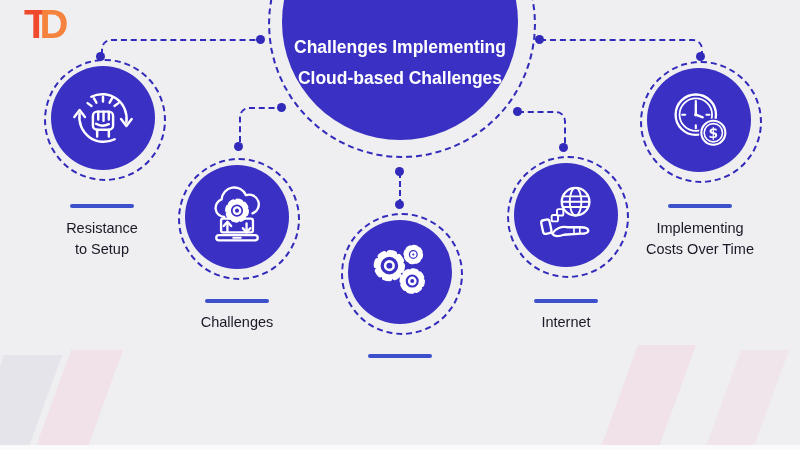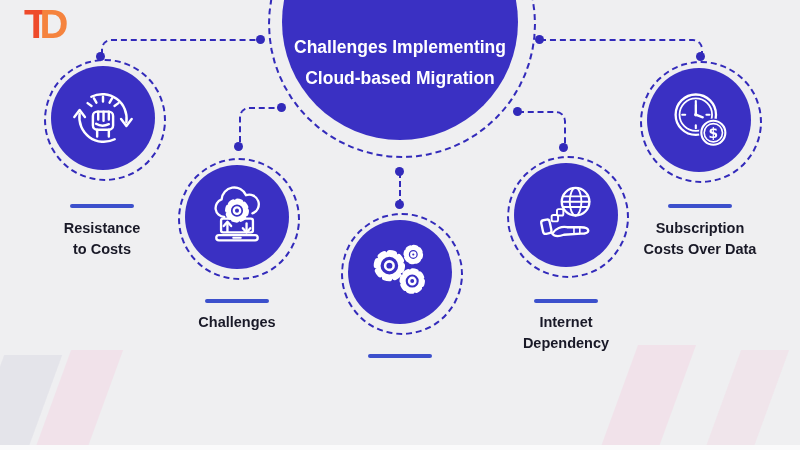--- a/index.html
+++ b/index.html
@@ -41,21 +41,21 @@
   .node-ring{position:absolute;width:118px;height:118px;border-radius:50%;border:2px dashed #322aba;}
   .nr1{left:44px;top:59px}.nr2{left:178px;top:158px}.nr3{left:341px;top:213px}.nr4{left:507px;top:156px}.nr5{left:640px;top:61px}
   .node{position:absolute;width:104px;height:104px;border-radius:50%;background:#3a30c3;
         display:flex;align-items:center;justify-content:center;}
   .n1{left:51px;top:66px}.n2{left:185px;top:165px}.n3{left:348px;top:220px}.n4{left:514px;top:163px}.n5{left:647px;top:68px}
   svg.icon{width:68px;height:68px;display:block;}
 
   
   .bar{position:absolute;width:64px;height:4px;border-radius:2px;background:#3c50cc;}
   .b1{left:70px;top:204px}.b2{left:205px;top:299px}.b3{left:368px;top:354px}.b4{left:534px;top:299px}.b5{left:668px;top:204px}
-  .label{position:absolute;text-align:center;color:#191927;font-weight:700;font-size:14.5px;line-height:21px;}
+  .label{position:absolute;text-align:center;color:#191927;font-weight:400;font-size:14.5px;line-height:21px;}
   .l1{left:27px;top:218px;width:150px}.l2{left:162px;top:312px;width:150px}.l3{left:325px;top:367px;width:150px}
   .l4{left:491px;top:312px;width:150px}.l5{left:615px;top:218px;width:170px}
   .label span{display:block;}
 </style>
 </head>
 <body>
 
 <div class="stage">
 
   <div class="stripe s1"></div>
@@ -65,21 +65,21 @@
   <div class="bottom-strip"></div>
 
   <div class="logo">
     <span class="lt">T</span><span class="ld">D</span>
   </div>
 
   <div class="title-ring"></div>
   <div class="title-circle"></div>
   <div class="title-text">
     <span>Challenges Implementing</span>
-    <span>Cloud-based Migration</span>
+    <span>Cloud-based Challenges</span>
   </div>
 
   <div class="conn c1"></div>
   <div class="dot" style="left:256px;top:35px"></div>
   <div class="dot" style="left:96px;top:52px"></div>
 
   <div class="conn c2"></div>
   <div class="dot" style="left:277px;top:103px"></div>
   <div class="dot" style="left:234px;top:142px"></div>
 
@@ -105,21 +105,21 @@
       <rect x="22.5" y="26" width="19" height="17" rx="4"></rect>
       <path d="M27.5 26 V33.5 M32.5 26 V34.5 M37.5 26 V33.5"></path>
       <path d="M25.5 37.5 Q31 41 37.5 37.8"></path>
       <path d="M26.5 43 V49.5 M37.5 43 V49.5"></path>
       <path d="M32 12 V16.5 M23.5 13.5 L25.8 17.6 M40.5 13.5 L38.2 17.6 M17.5 18 L21.2 20.6 M46.5 18 L42.8 20.6"></path>
     </svg>
   </div>
   <div class="bar b1"></div>
   <div class="label l1">
     <span>Resistance</span>
-    <span>to Costs</span>
+    <span>to Setup</span>
   </div>
 
   <div class="node-ring nr2"></div>
   <div class="node n2">
     <svg class="icon" viewBox="0 0 64 64" fill="none" stroke="#fff" stroke-width="2.2" stroke-linecap="round" stroke-linejoin="round">
       <path d="M20 32 A8.5 8.5 0 0 1 17.5 15.5 A12 12 0 0 1 40.5 11.5 A9 9 0 0 1 46.5 28.5"></path>
       <circle cx="32" cy="26" r="9" stroke-width="4.6" stroke-dasharray="3.2 3.87"></circle>
       <circle cx="32" cy="26" r="6.8" stroke-width="2.2"></circle>
       <circle cx="32" cy="26" r="3" stroke-width="2.2"></circle>
       <rect x="17" y="33.5" width="30" height="13" rx="2"></rect>
@@ -161,36 +161,35 @@
       <rect x="23.5" y="26.5" width="6" height="6" rx="1.5" stroke-width="1.8"></rect>
       <rect x="18.5" y="32" width="6" height="6" rx="1.5" stroke-width="1.8"></rect>
       <rect x="9.5" y="36.5" width="8" height="13" rx="2.5" transform="rotate(-12 13.5 43)"></rect>
       <path d="M19 49.5 C22 44.5 28 42.5 33 43.5 L45.5 43.5 C50.5 43.5 53 45 53 46.8 C53 48.6 50 49.6 46 49.6 L30 50.6 C24 52.8 21 52.3 19 49.5 Z"></path>
       <path d="M45 43.7 V49.5 M39.5 43.7 V50" stroke-width="1.5"></path>
     </svg>
   </div>
   <div class="bar b4"></div>
   <div class="label l4">
     <span>Internet</span>
-    <span>Dependency</span>
   </div>
 
   <div class="node-ring nr5"></div>
   <div class="node n5">
     <svg class="icon" viewBox="0 0 64 64" fill="none" stroke="#fff" stroke-width="2.2" stroke-linecap="round" stroke-linejoin="round">
       <circle cx="29" cy="27" r="19"></circle>
       <circle cx="29" cy="27" r="15.3" stroke-width="1.7"></circle>
       <path d="M29 14.2 V17 M41.8 27 H39 M29 39.8 V37 M16.2 27 H19" stroke-width="2"></path>
       <path d="M29 27 V17.8 M29 27 L35.5 29.5"></path>
       <circle cx="29" cy="27" r="1.6" fill="#fff" stroke="none"></circle>
       <circle cx="45.5" cy="44" r="13.5" fill="#3a30c3" stroke="none"></circle>
       <circle cx="45.5" cy="44" r="11.3" stroke-width="2"></circle>
       <circle cx="45.5" cy="44" r="8.6" stroke-width="1.5"></circle>
       <text x="45.5" y="48.8" font-size="13" font-weight="bold" fill="#fff" stroke="none" text-anchor="middle" font-family="'DejaVu Sans',sans-serif">$</text>
     </svg>
   </div>
   <div class="bar b5"></div>
   <div class="label l5">
-    <span>Subscription</span>
-    <span>Costs Over Data</span>
+    <span>Implementing</span>
+    <span>Costs Over Time</span>
   </div>
 
 </div>
 
 </body></html>

